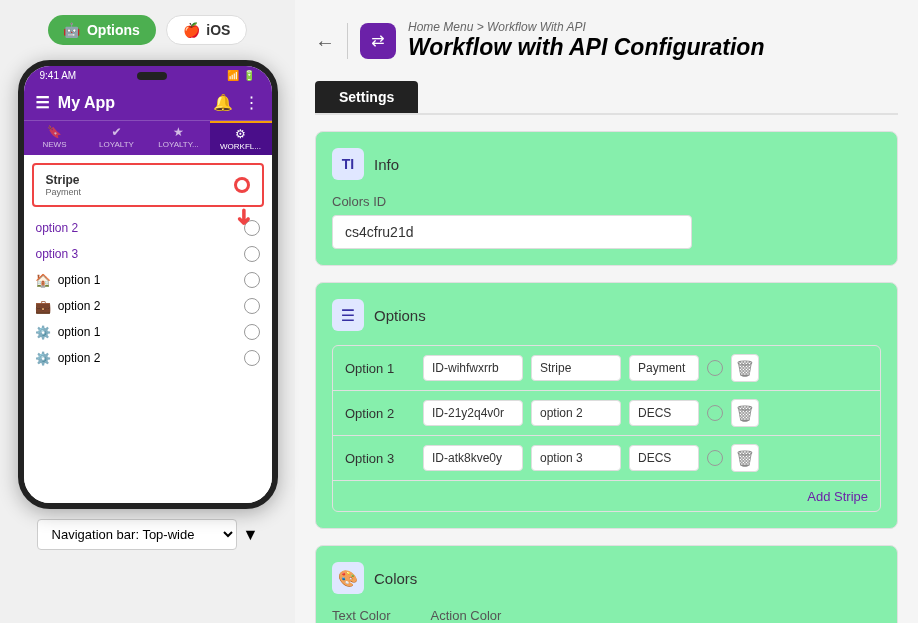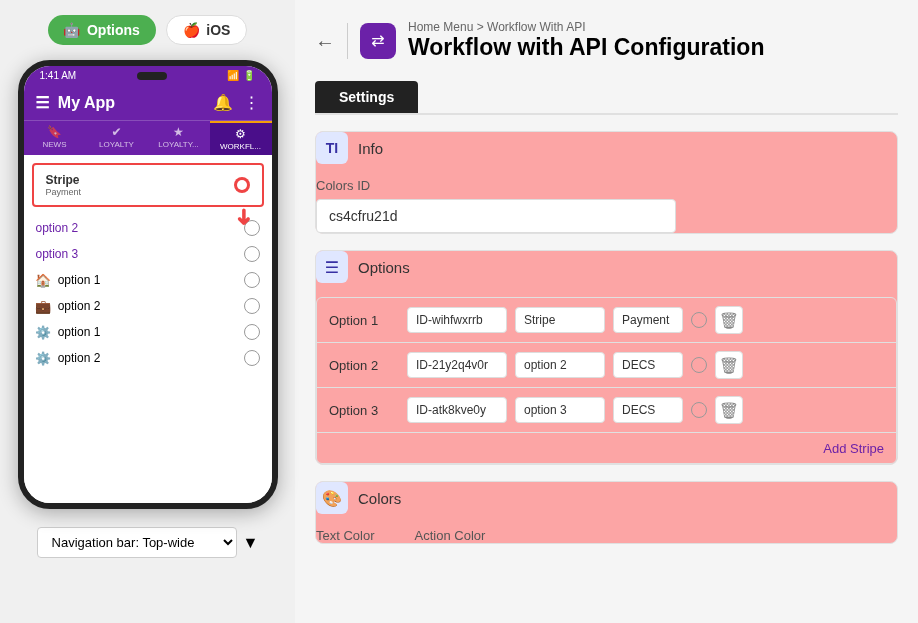--- a/index.html
+++ b/index.html
@@ -190,21 +190,21 @@
       font-size: 12px;
     }
 
     .phone-section-item .item-left {
       display: flex;
       align-items: center;
       gap: 6px;
     }
 
     .nav-dropdown {
-      margin-top: 18px;
+      margin-top: 10px;
       display: flex;
       align-items: center;
       gap: 6px;
     }
 
     .nav-dropdown select {
       padding: 6px 10px;
       border-radius: 4px;
       border: 1px solid #ccc;
       font-size: 13px;
@@ -245,21 +245,21 @@
       width: 36px; height: 36px;
       background: #6b21a8;
       border-radius: 8px;
       display: flex;
       align-items: center;
       justify-content: center;
       color: white;
       font-size: 16px;
     }
 
-    .breadcrumb-text { flex: 1; }
+    .breadcrumb-text { flex: 1; font-style: italic; }
     .breadcrumb-text .crumb-trail { font-size: 12px; color: #666; }
     .breadcrumb-text .page-title { font-size: 23px; font-weight: bold; color: #000000; }
 
     .tabs-row {
       display: flex;
       margin-bottom: 16px;
       border-bottom: 2px solid #e0e0e0;
     }
 
     .tab-item {
@@ -271,22 +271,23 @@
       background: none;
     }
 
     .tab-item.active {
       background: #222;
       color: white;
       border-radius: 4px 4px 0 0;
     }
 
     .section-card {
-      background: #fca5a5;
+      background: #86efac;
       border-radius: 8px;
+      padding: 16px;
       margin-bottom: 16px;
       border: 1px solid #e0e0e0;
     }
 
     .section-header {
       display: flex;
       align-items: center;
       gap: 10px;
       margin-bottom: 14px;
     }
@@ -417,21 +418,21 @@
     <button class="platform-tab inactive">
       <span style="font-size:14px;">🍎</span>
       <span>iOS</span>
     </button>
   </div>
 
   <div class="phone-wrapper">
     <div class="phone-mockup">
 
       <div class="phone-status-bar">
-        <span>1:41 AM</span>
+        <span>9:41 AM</span>
         <span style="width:30px;height:8px;background:#222;border-radius:4px;display:inline-block;"></span>
         <span>📶 🔋</span>
       </div>
 
       <div class="phone-header">
         <div class="phone-header-left">
           <span>☰</span>
           <span>My App</span>
         </div>
         <div class="phone-header-icons">

